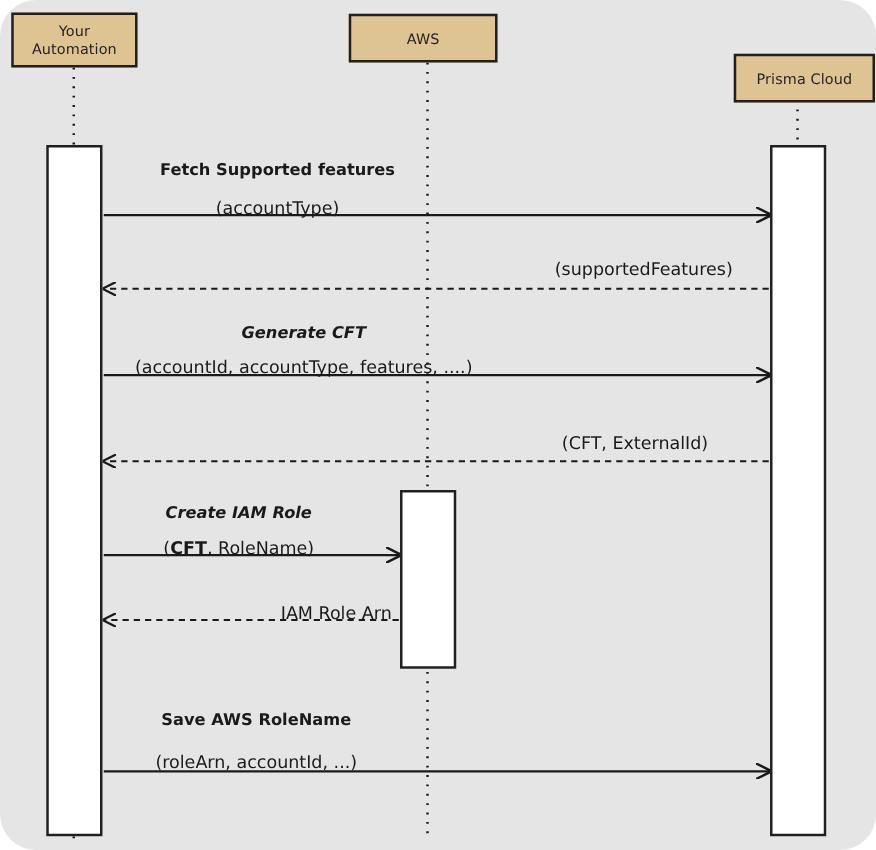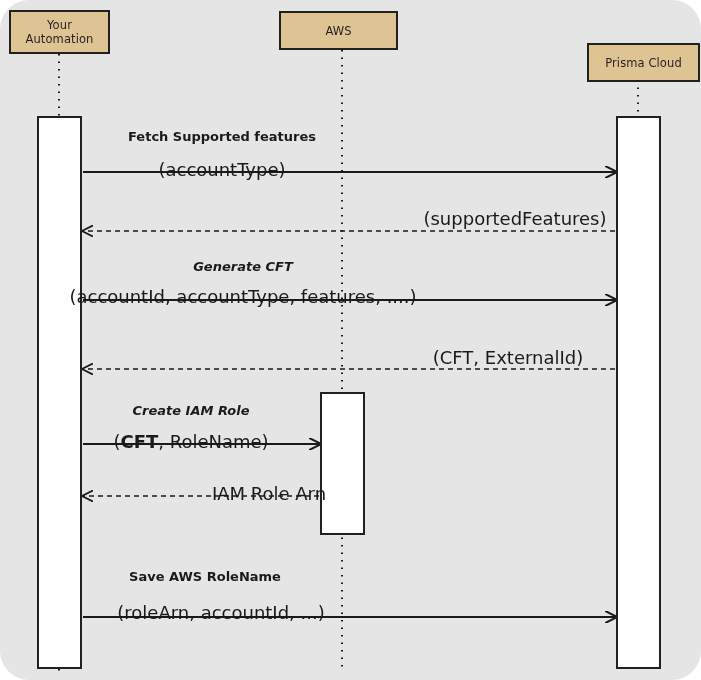--- a/index.html
+++ b/index.html
@@ -60,21 +60,21 @@
     color: #1a1a1a;
     white-space: nowrap;
     transform: translateX(-50%);
   }
   .msg-label.title {
     font-weight: bold;
     font-size: 13px;
   }
   .msg-label.params {
     font-weight: normal;
-    font-size: 18px;
+    font-size: 14px;
   }
   .msg-label .bold-part {
     font-weight: bold;
   }
 </style>
 </head>
 <body>
 
 <div id="canvas">
 
@@ -124,16 +124,16 @@
       <div class="msg-label title" style="left: 222px; top: 129px;">Fetch Supported features</div>
       <div class="msg-label params" style="left: 222px; top: 159px;">(accountType)</div>
       <div class="msg-label params" style="left: 505px; top: 208px; margin-left: 10px;">(supportedFeatures)</div>
       <div class="msg-label title" style="left: 243px; top: 259px; font-style: italic;">Generate CFT</div>
       <div class="msg-label params" style="left: 243px; top: 286px;">(accountId, accountType, features, ....)</div>
       <div class="msg-label params" style="left: 508px; top: 347px;">(CFT, ExternalId)</div>
       <div class="msg-label title" style="left: 191px; top: 403px; font-style: italic;">Create IAM Role</div>
       <div class="msg-label params" style="left: 191px; top: 431px;">(<span class="bold-part">CFT</span>, RoleName)</div>
       <div class="msg-label params" style="left: 237px; top: 483px; margin-left: 32px;">IAM Role Arn</div>
       <div class="msg-label title" style="left: 205px; top: 569px;">Save AWS RoleName</div>
-      <div class="msg-label params" style="left: 205px; top: 602px; margin-left: 16px;">(roleArn, accountId, ...)</div>
+      <div class="msg-label params" style="left: 205px; top: 602px;">(roleArn, accountId, ...)</div>
     </div>
 
 </div>
 
 </body></html>

